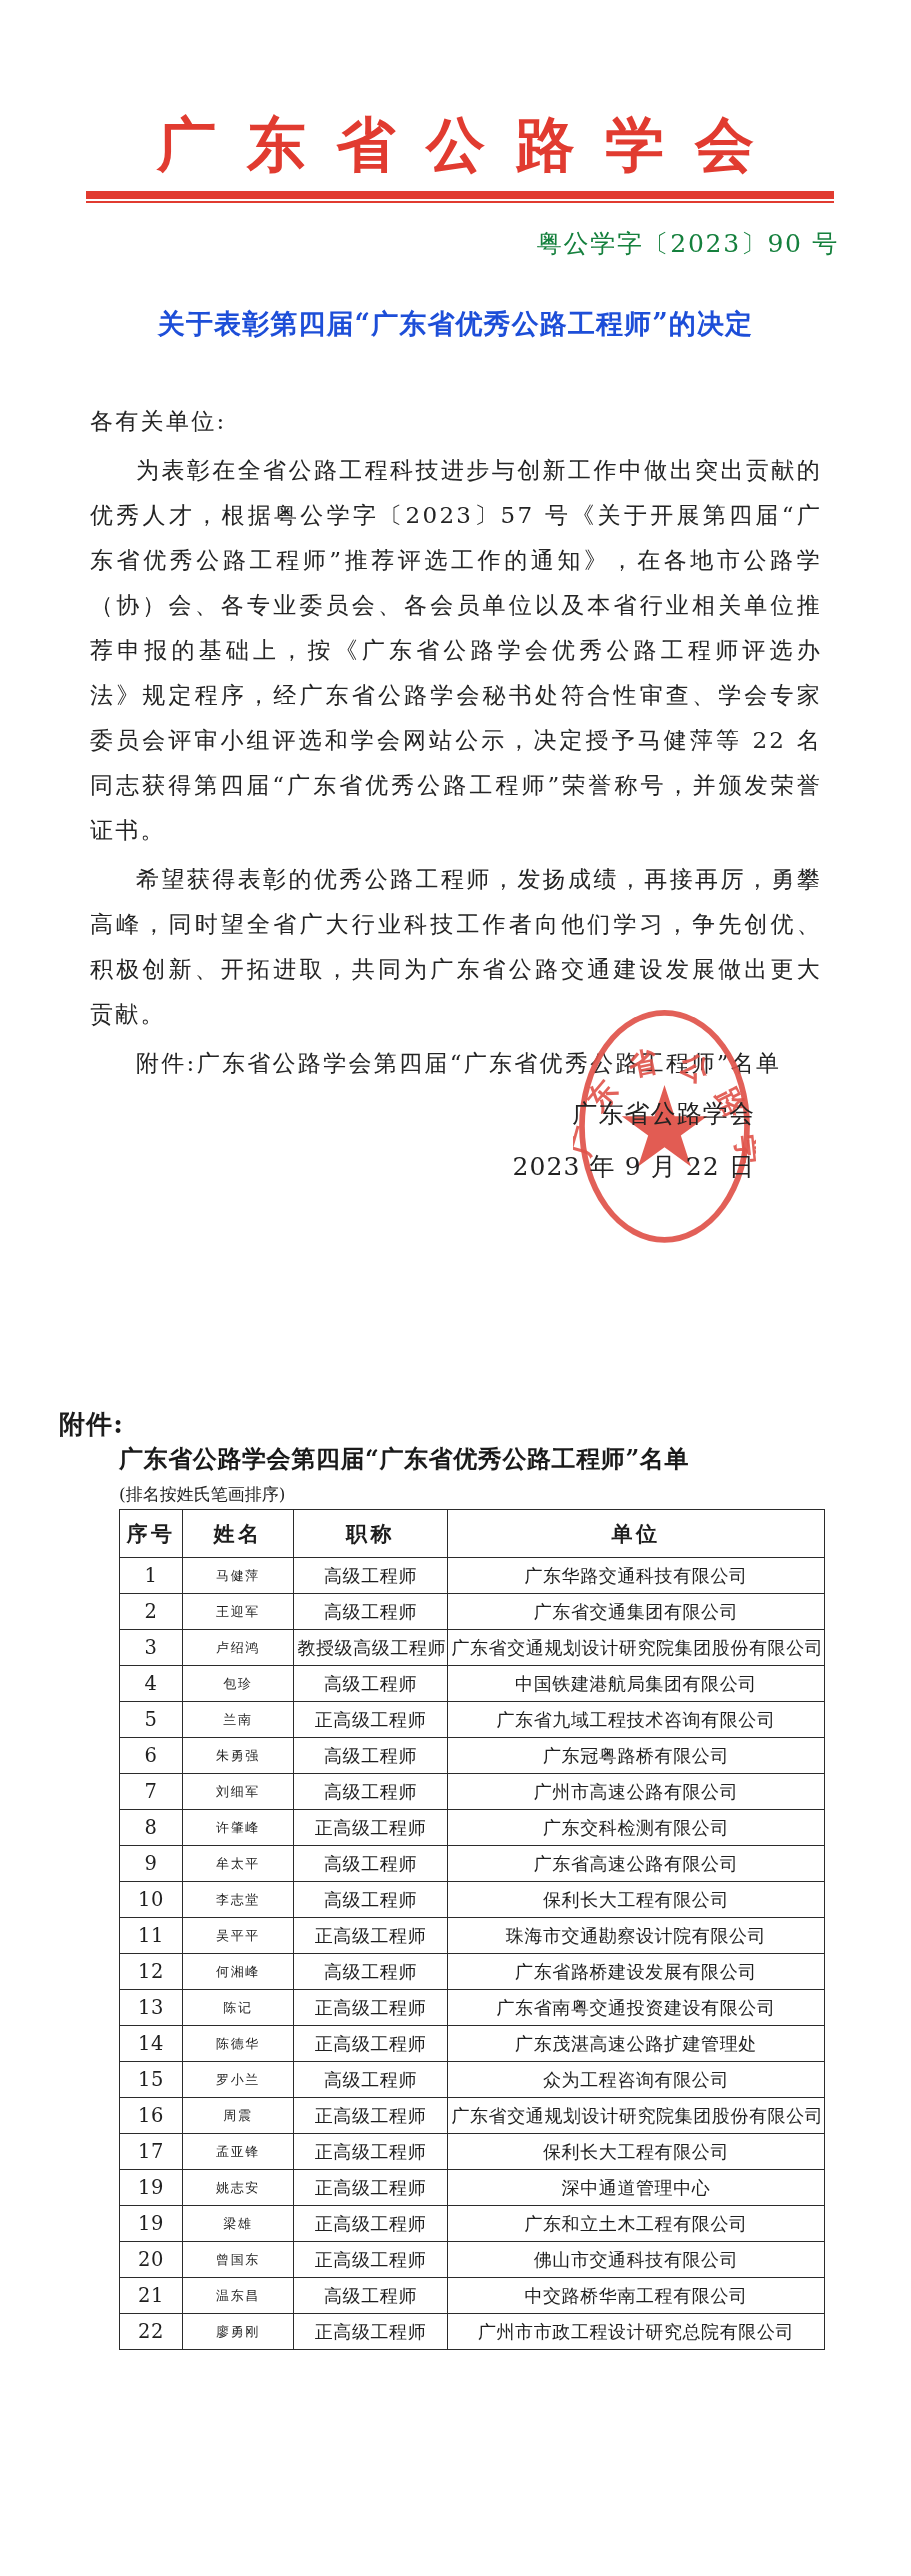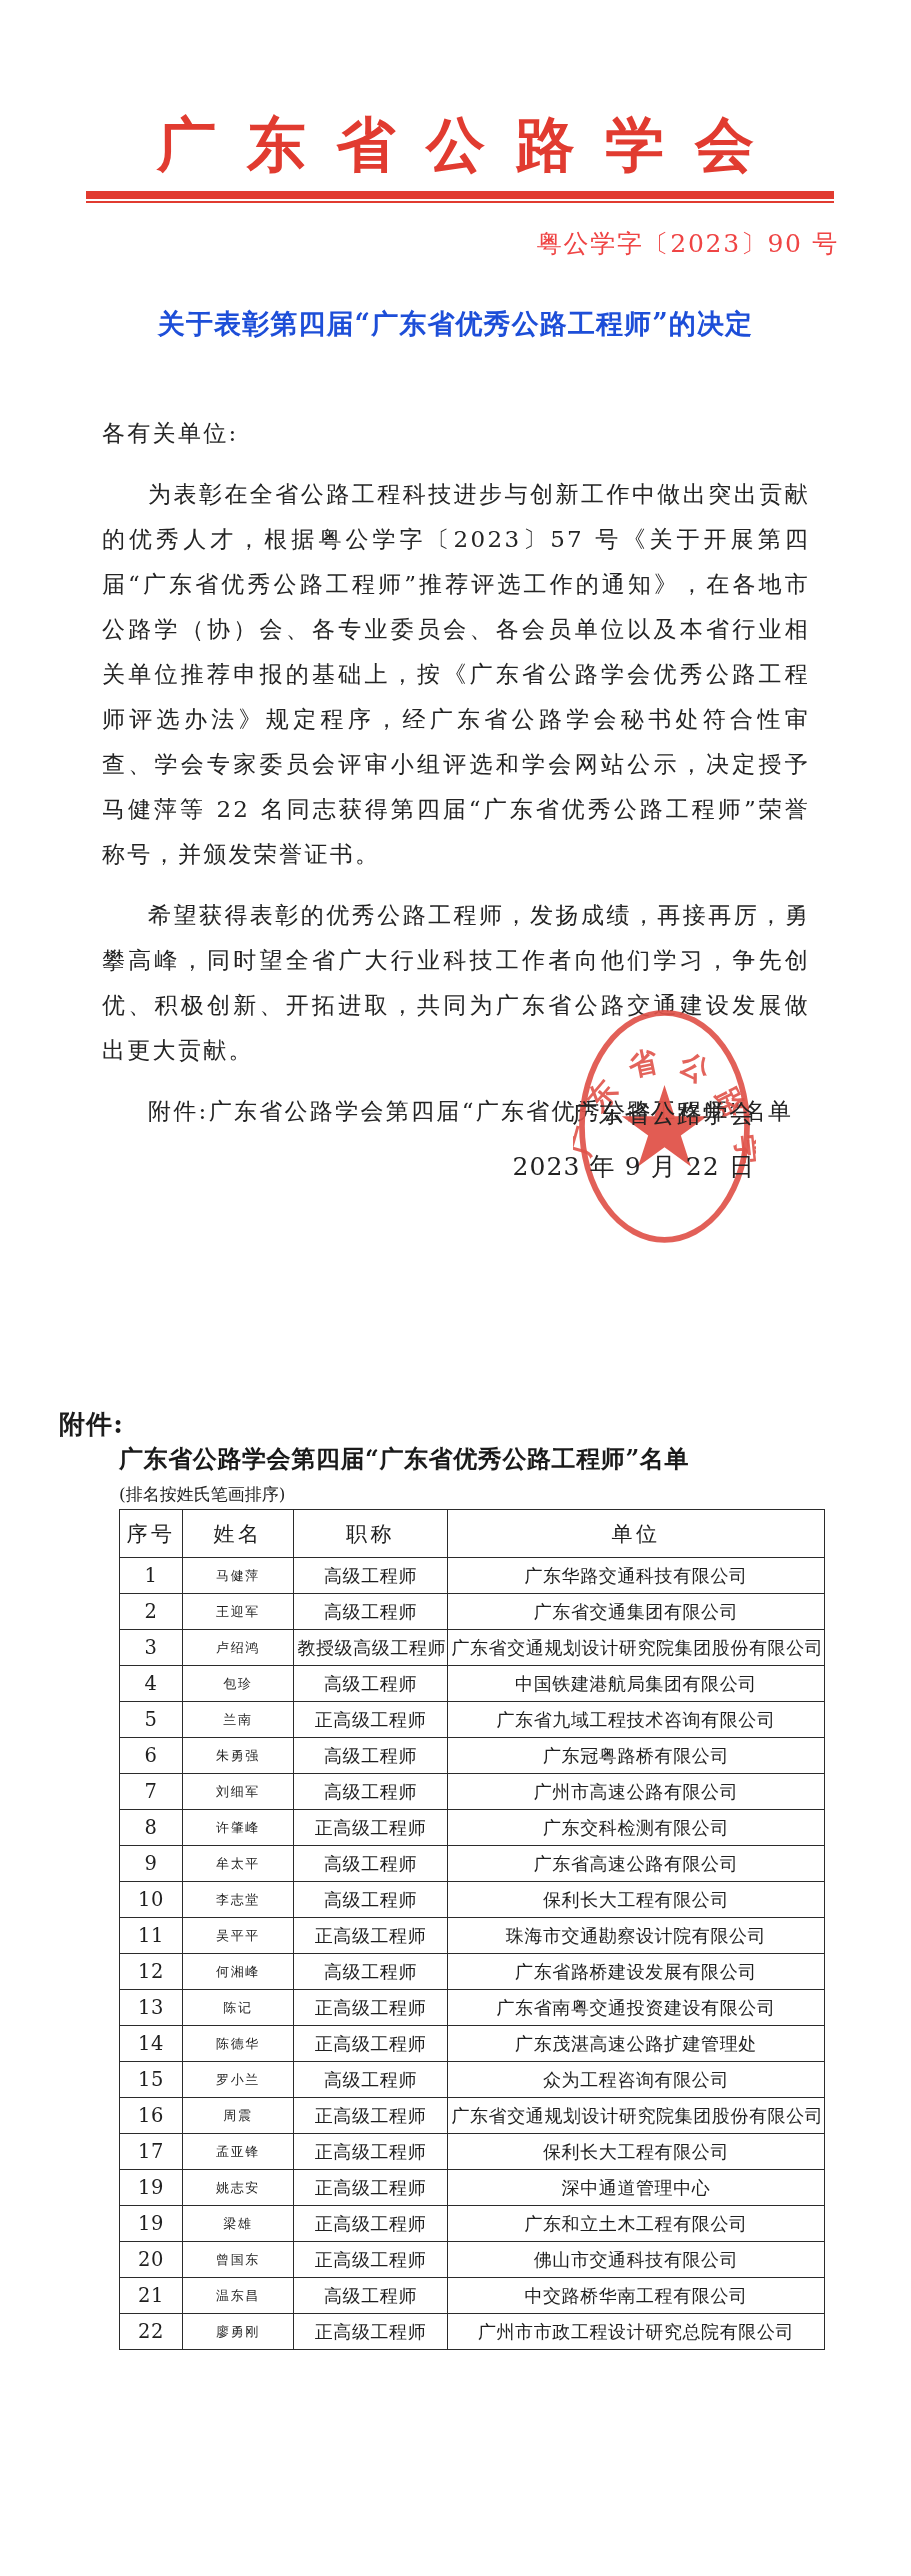--- a/index.html
+++ b/index.html
@@ -14,33 +14,33 @@
     text-align:center; color:#e13b30; font-size:59px; font-weight:700;
     letter-spacing:0.52em; text-indent:0.52em; white-space:nowrap;
   }
   .red-rule{position:absolute; top:191px; left:86px; width:748px;}
   .red-rule .thick{height:7.5px; background:#e13b30;}
   .red-rule .gap{height:2.3px; background:#ffffff;}
   .red-rule .thin{height:2.3px; background:#e13b30;}
   
   .doc-number{
     position:absolute; top:227px; right:72px; font-size:25px;
-    letter-spacing:1.7px; white-space:nowrap; color:#ef4444;
+    letter-spacing:1.7px; white-space:nowrap; color:#15803d;
   }
   .doc-title{
     position:absolute; top:306px; left:0; width:100%; text-align:center;
     font-size:27px; font-weight:700; letter-spacing:1.1px; color:#1d4ed8;
   }
   
   .body-text{
     position:absolute; top:395px; left:86px; width:740px;
     font-size:23px; line-height:45px; text-align:justify;
     letter-spacing:2.3px; color:#242424;
   }
-  .body-text p{margin:16px; text-indent:2em;}
+  .body-text p{margin:4px; text-indent:2em;}
   .body-text p.greeting{text-indent:0;}
   
   .signature{
     position:absolute; top:1087px; right:156px; text-align:right;
     font-size:25px; line-height:53px; letter-spacing:1.1px; color:#222;
     z-index:3; white-space:nowrap;
   }
   .seal{position:absolute; left:573px; top:1006px; z-index:2;}
   
   .att-label{
@@ -65,21 +65,21 @@
   table.roster col.c3{width:377px;}
   table.roster th, table.roster td{
     border-left:1.1px solid #2b2b2b; border-right:1.1px solid #2b2b2b;
     border-top:1.7px solid #2b2b2b; border-bottom:1.7px solid #2b2b2b;
     text-align:center; vertical-align:middle; padding:0 3.4px;
     overflow:hidden; white-space:nowrap;
   }
   table.roster{border:1.7px solid #2b2b2b;}
   table.roster thead tr{height:48px;}
   table.roster tbody tr{height:36px;}
-  table.roster th{font-size:21px; font-weight:400; letter-spacing:3.4px;margin-left:29px;}
+  table.roster th{font-size:21px; font-weight:700; letter-spacing:3.4px;margin-left:29px;}
   table.roster td{font-size:18px; letter-spacing:0.6px; color:#1f1f1f;}
   table.roster td.c0{font-size:19.5px;}
   table.roster td.c1{font-size:13px; letter-spacing:1.7px;}
 </style>
 </head>
 <body>
 
 <div class="page">
 
   <div class="org-title">广东省公路学会</div>

